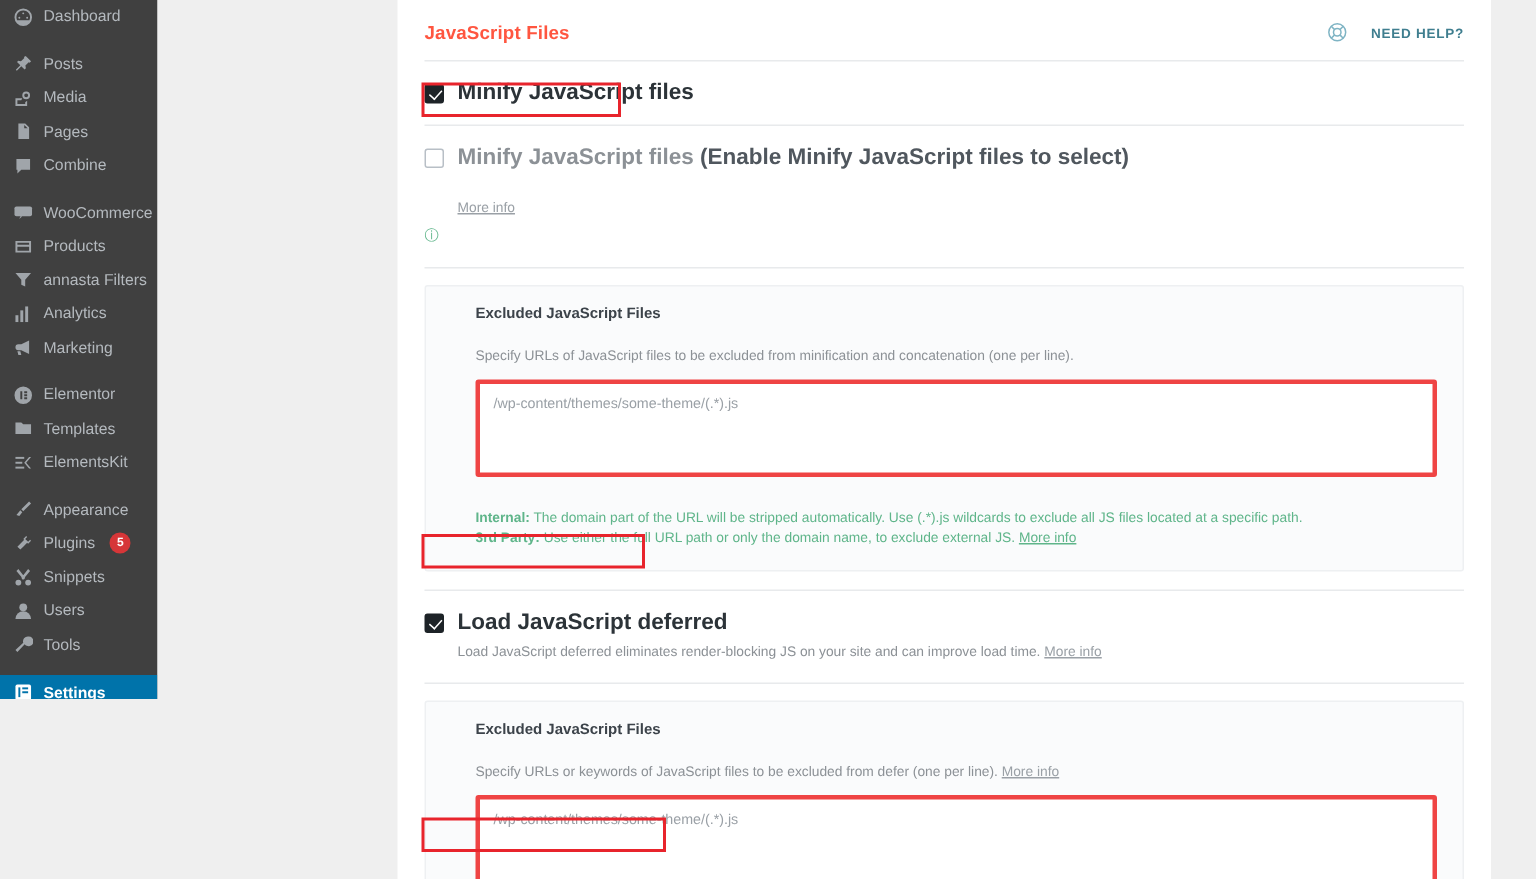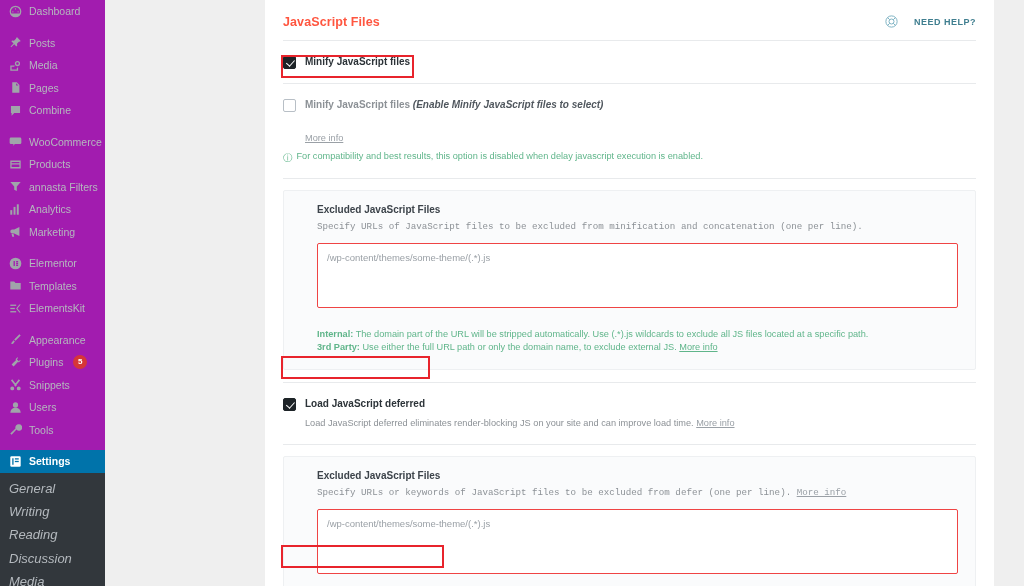--- a/index.html
+++ b/index.html
@@ -6,39 +6,39 @@
   html, body {
     width: 1024px; height: 586px;
     background: #efefef;
     font-family: "Liberation Sans", sans-serif;
     overflow: hidden;
   }
   .app { display: flex; width: 1024px; height: 586px; }
 
   
   .sidebar {
-    width: 105px; min-width: 105px; height: 586px;
-    background: #a21caf; color: #b4b9be;
+    width: 105px; min-width: 105px; height: 466px;
+    background: #404040; color: #b4b9be;
     font-size: 10.5px; position: relative; overflow: hidden;
   }
   .menu-gap { height: 9px; }
   .menu-item {
     display: flex; align-items: center; gap: 7px;
     padding: 5px 0 5px 9px; height: 22.5px;
     color: #b4b9be; position: relative; cursor: pointer;
     white-space: nowrap;
   }
   .menu-item .ic {
     width: 13px; height: 13px; flex: 0 0 13px;
     display: flex; align-items: center; justify-content: center;
     color: #a0a5aa;
   }
   .menu-item .ic svg { display: block; }
   .menu-item.current {
-    background: #0073aa; color: #fff; font-weight: bold;
+    background: #0073aa; color: #fff; font-weight: bold; align-items: flex-end;
   }
   .menu-item.current .ic { color: #fff; }
   .menu-item.current::after {
     content: ""; position: absolute; right: -8px; top: 50%;
     transform: translateY(-50%);
     border: 8px solid transparent; border-right-color: #f1f1f1;
     border-left: 0;
   }
   .badge {
     background: #d63638; color: #fff; border-radius: 9px;
@@ -88,25 +88,25 @@
     border-radius: 2px; position: relative;
   }
   .cbx.on { background: #1d2327; border: 1px solid #1d2327; }
   .cbx.on::after {
     content: ""; position: absolute; left: 3.6px; top: 1px;
     width: 3.5px; height: 7px; border: solid #fff;
     border-width: 0 1.7px 1.7px 0; transform: rotate(42deg);
   }
   .cbx.off { background: #fff; border: 1px solid #b8bfc6; }
   .opt-label {
-    font-size: 10px; color: #2c3338; font-weight: bold;
+    font-size: 15px; color: #2c3338; font-weight: bold;
     line-height: 13px;
   }
   .opt-label .hint {
-    font-weight: bold; font-style: italic; color: #50575e;
+    font-weight: bold; color: #50575e;
   }
   .opt-desc {
     font-size: 9.2px; color: #8c9196; line-height: 14px;
     margin: 5px 0 0 22px;
   }
   .opt-desc.dim { color: #b1b6bb; }
   .opt.disabled .opt-label { color: #8c9196; }
   .mi { color: #9aa0a6; text-decoration: underline; cursor: pointer; }
 
   .notice-green {
@@ -123,25 +123,25 @@
 
   
   .excl {
     background: #fafbfc; border: 1px solid #eef0f2;
     border-radius: 2px; margin: 0 0 0 0; padding: 13px 17px 15px 33px;
   }
   .excl-title {
     font-size: 10px; color: #3c434a; font-weight: bold;
   }
   .excl-sub {
-    font-size: 9.2px; color: #8c9196; margin-top: 5px; line-height: 14px; font-family: Liberation Mono, monospace;
+    font-size: 9.2px; color: #8c9196; margin-top: 15px; line-height: 14px;
   }
   .ta {
     margin-top: 9px; width: 100%; height: 65px;
-    border: 1px solid #ef4444; border-radius: 2px;
+    border: 3px solid #ef4444; border-radius: 2px;
     background: #fff; color: #9aa0a6;
     font-family: "Liberation Sans", sans-serif; font-size: 9.5px;
     padding: 8px 9px; resize: none; outline: none;
   }
   .ta::placeholder { color: #9aa0a6; }
   .note-green {
     font-size: 9.2px; color: #5fb58a; line-height: 13px; margin-top: 16px;
   }
   .note-green .mi2 {
     color: #5fb58a; text-decoration: underline; cursor: pointer;
@@ -383,21 +383,20 @@
               <span>Minify JavaScript files</span>
               <span class="hint">(Enable Minify JavaScript files to select)</span>
             </span>
           </div>
           <div class="opt-desc dim">
             <br>
             <span class="mi">More info</span>
           </div>
           <div class="notice-green">
             <span class="ni">ⓘ</span>
-            <span>For compatibility and best results, this option is disabled when delay javascript execution is enabled.</span>
           </div>
         </div>
 
         <div class="hr"></div>
 
         <div class="excl" style="margin-top:11px;">
           <div class="excl-title">Excluded JavaScript Files</div>
           <div class="excl-sub">Specify URLs of JavaScript files to be excluded from minification and concatenation (one per line).</div>
           <textarea class="ta" placeholder="/wp-content/themes/some-theme/(.*).js" style=""></textarea>
           <div class="note-green">

